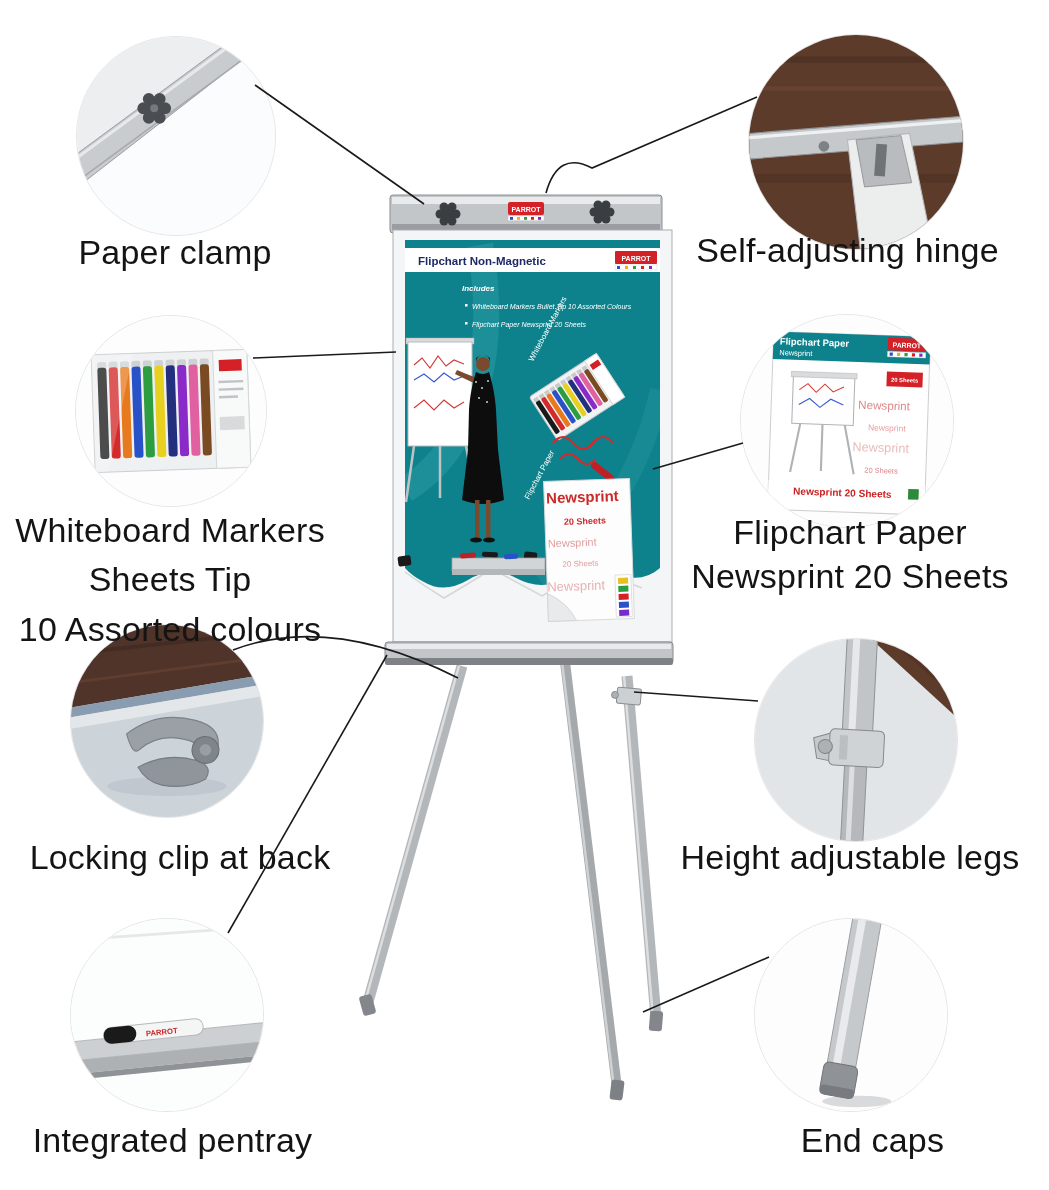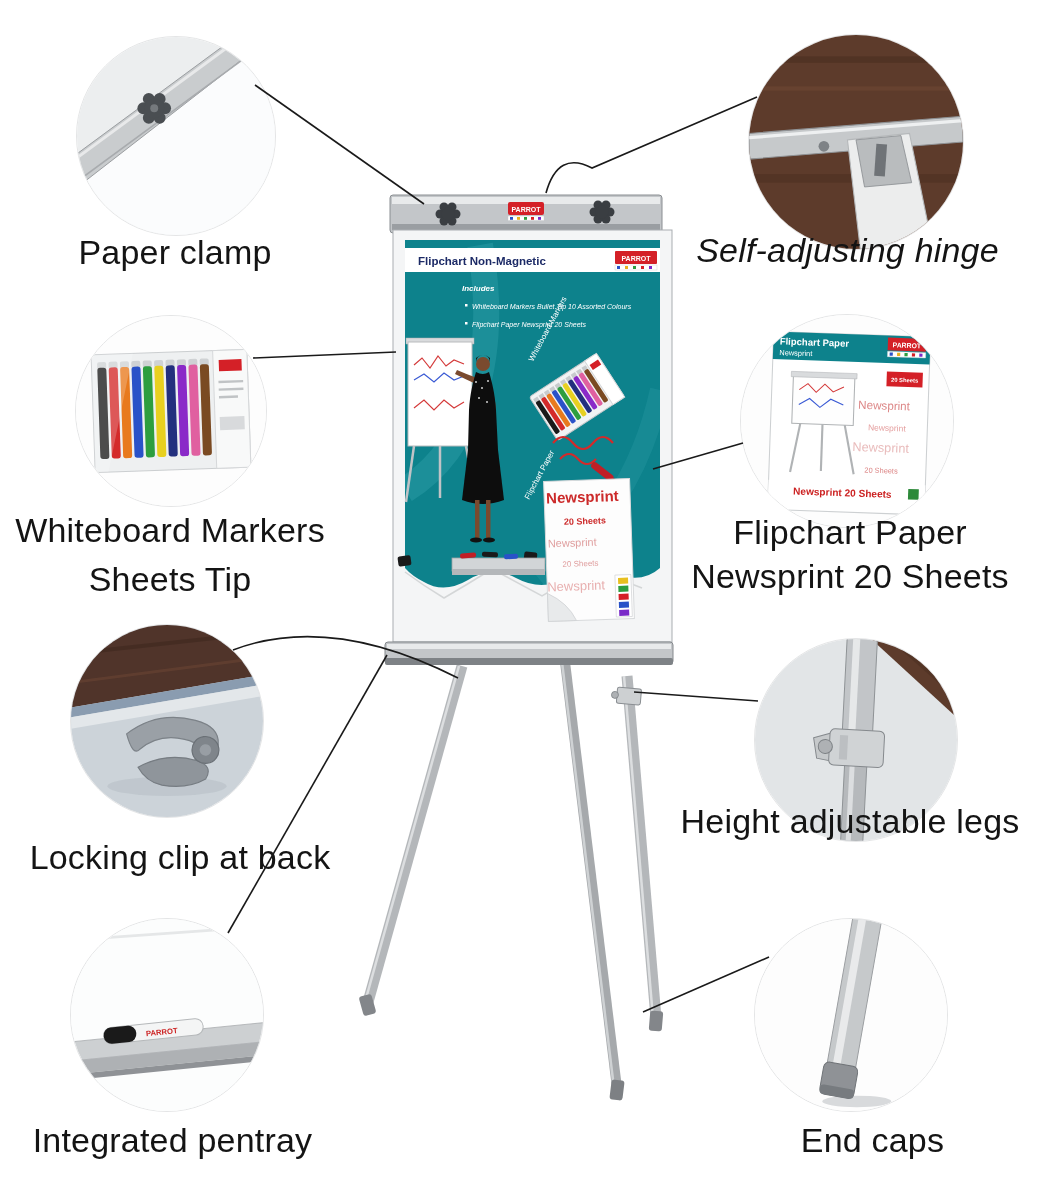--- a/index.html
+++ b/index.html
@@ -195,31 +195,32 @@
       <g transform="rotate(10 100 90)">
         <rect x="86" y="-12" width="30" height="170" fill="#c6c9cb" stroke="#9a9da0"></rect>
         <rect x="92" y="-12" width="8" height="170" fill="#e9eaeb"></rect>
         <rect x="83" y="152" width="36" height="34" rx="6" fill="#8f9296" stroke="#6f7377"></rect>
         <rect x="83" y="176" width="36" height="10" rx="4" fill="#777b7f"></rect>
       </g>
     </svg>
   </div>
 
   <div class="label" style="left:25px; top:228px; width:300px;">Paper clamp</div>
-  <div class="label" style="left:655px; top:226px; width:385px;font-style:italic;">Self-adjusting hinge</div>
+  <div class="label" style="left:655px; top:226px; width:385px;">Self-adjusting hinge</div>
   <div class="label" style="left:5px; top:506px; width:330px;">
     <div>Whiteboard Markers</div>
     <div>Sheets Tip</div>
+    <div>10 Assorted colours</div>
   </div>
   <div class="label tight" style="left:655px; top:510px; width:390px;">
     <div>Flipchart Paper</div>
     <div>Newsprint 20 Sheets</div>
   </div>
   <div class="label" style="left:15px; top:833px; width:330px;">Locking clip at back</div>
-  <div class="label" style="left:650px; top:797px; width:400px;">Height adjustable legs</div>
+  <div class="label" style="left:650px; top:833px; width:400px;">Height adjustable legs</div>
   <div class="label" style="left:15px; top:1116px; width:315px;text-align:center;">Integrated pentray</div>
   <div class="label" style="left:705px; top:1116px; width:335px;">End caps</div>
 
   <svg class="easel" width="380" height="960" viewBox="0 0 380 960">
     <defs>
       <clipPath id="pclip">
         <path d="M65,90 L320,90 L320,418 Q302,434 276,424 Q250,414 226,428 Q202,442 176,428 Q152,415 128,430 Q104,444 84,432 Q72,426 65,418 Z"></path>
       </clipPath>
     </defs>
 

